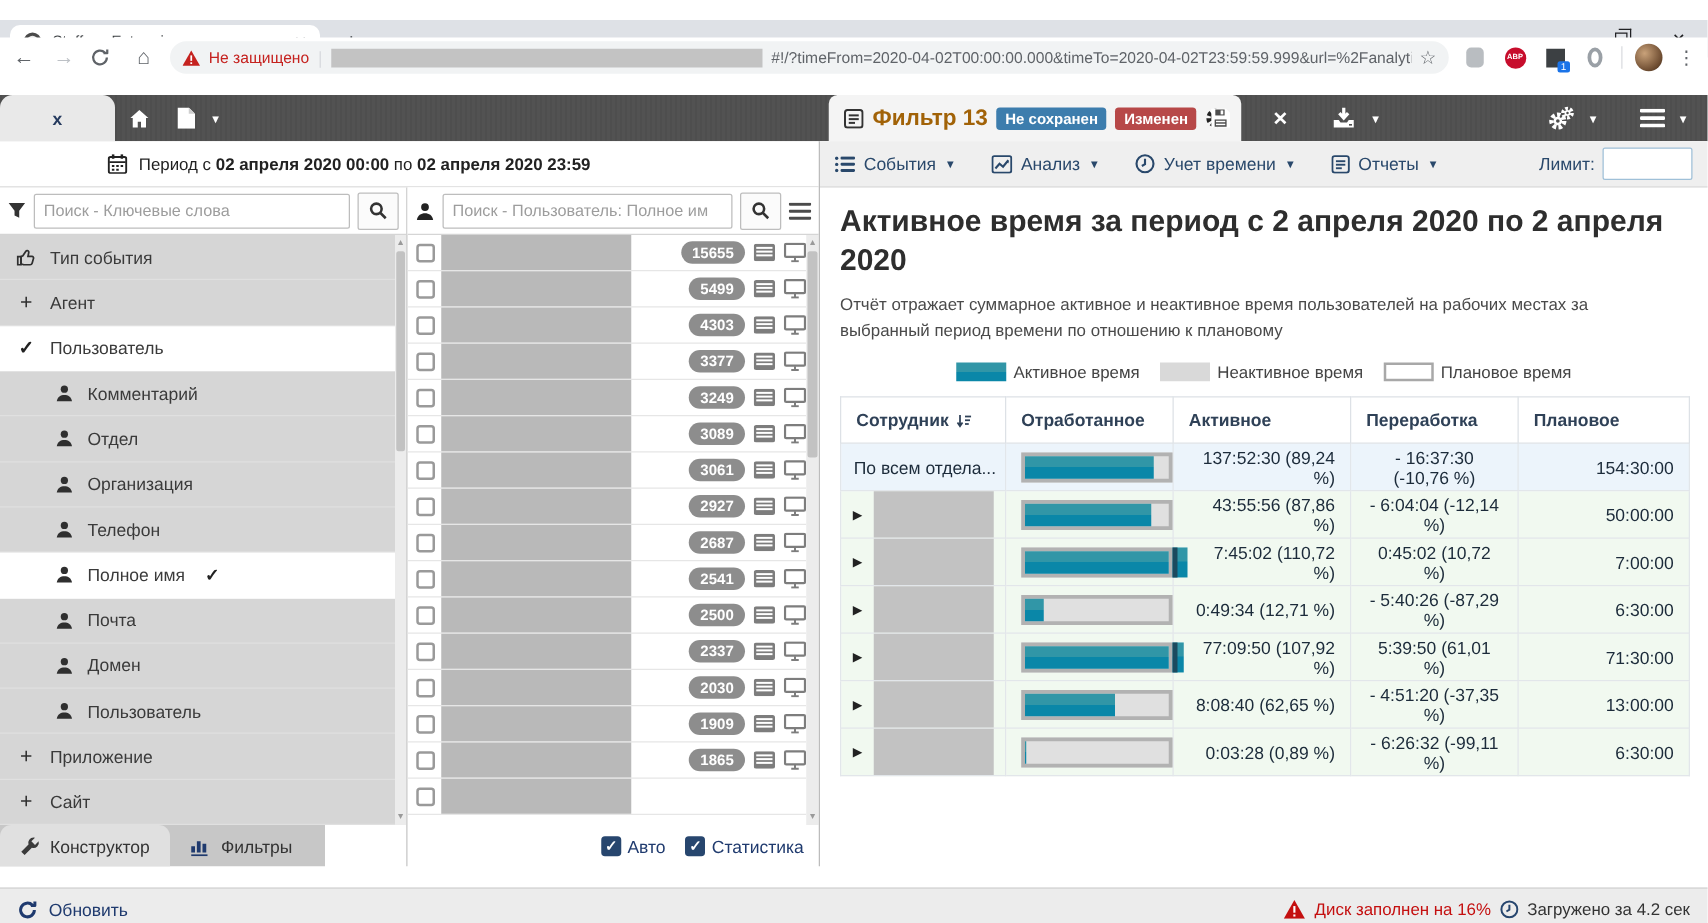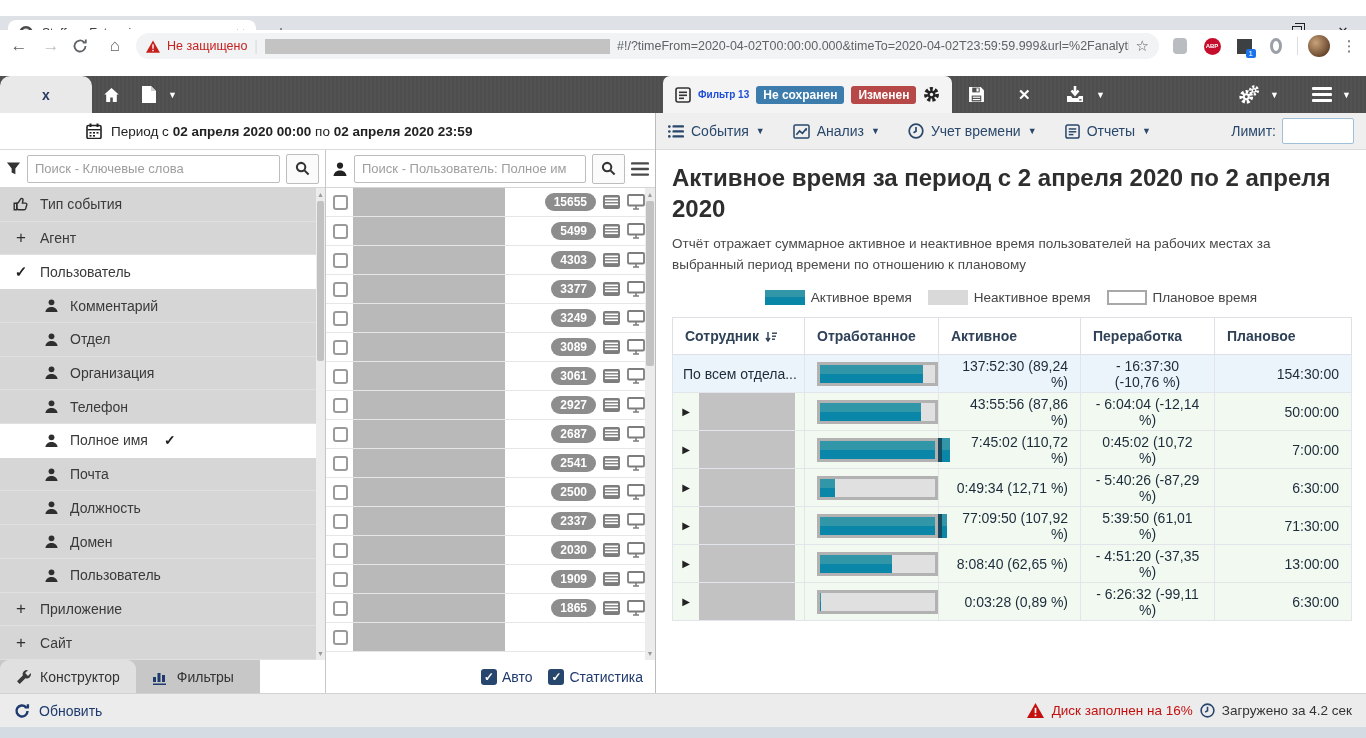--- a/index.html
+++ b/index.html
@@ -40,21 +40,21 @@
   
   .app { position:absolute; top:62px; left:0; right:0; bottom:0; background:#fff; }
   .app-toolbar { position:absolute; top:14px; left:0; right:0; height:37px;
      background:repeating-linear-gradient(90deg,#4e4e4e 0 2px,#525252 2px 4px); }
   .xtab { position:absolute; left:0; top:0; width:92px; height:37px; background:#e9e9e9; border-radius:10px 10px 0 0;
           color:#253a5e; font-weight:bold; font-size:14px; display:flex; align-items:center; justify-content:center; }
   .tb-ic { position:absolute; top:0; height:37px; display:flex; align-items:center; color:#fff; }
   .caret { font-size:9px; color:#fff; }
   .filter-tab { position:absolute; left:663px; top:0; height:37px; background:#f4f4f4; border-radius:7px 7px 0 0;
                 display:flex; align-items:center; gap:7px; padding:0 12px; }
-  .ft-title { font-size:10px; font-weight:bold; color:#1d4ed8; white-space:nowrap; }
+  .ft-title { font-size:18px; font-weight:bold; color:#a16207; white-space:nowrap; }
   .badge { font-size:12px; font-weight:bold; color:#fff; border-radius:3px; padding:2px 7px; white-space:nowrap; }
   .badge-blue { background:#3d7dad; }
   .badge-red { background:#b74848; }
 
   
   .left-section { position:absolute; top:51px; left:0; width:655px; bottom:45px; background:#fff; }
   .period-bar { height:37px; border-bottom:1px solid #dadada; display:flex; align-items:center; gap:9px; padding-left:86px; font-size:13.5px; color:#222; }
   .period-bar b { white-space:pre; }
 
   .filters-col { position:absolute; left:0; top:37px; width:325px; bottom:33px; background:#d6d6d6; }
@@ -122,21 +122,21 @@
   .name-block { width:96px; height:37px; background:#c2c2c2; flex:none; }
   .name-text { padding:0 10px; white-space:nowrap; overflow:hidden; }
   .c-active, .c-plan { text-align:right; }
   .c-over { text-align:center; }
   .bar-wrap { position:relative; width:121px; height:24px; border:3px solid #b2b2b2; background:#e0e0e0; }
   .bar-fill { position:absolute; left:0; top:0; bottom:0; background:linear-gradient(180deg,#3196a7 0%,#3196a7 48%,#0a87a8 48%); }
   .bar-over { position:absolute; left:100%; top:-3px; height:24px; margin-left:3px; border-left:4px solid #1b4a5e;
               background:linear-gradient(180deg,#3196a7 0%,#3196a7 48%,#0a87a8 48%); }
 
   
-  .status-bar { position:absolute; left:0; right:0; bottom:0; height:45px; }
+  .status-bar { position:absolute; left:0; right:0; bottom:0; height:28px; }
   .status-inner { height:34px; background:#ececec; border-top:1px solid #d2d2d2; display:flex; align-items:center; padding:0 14px; gap:8px; }
   .refresh-btn { display:flex; align-items:center; gap:9px; color:#1f3a6e; font-size:14px; }
   .st-right { margin-left:auto; display:flex; align-items:center; gap:7px; }
   .disk-warn { color:#c40f0f; font-size:13.5px; display:flex; align-items:center; gap:8px; }
   .loaded { color:#333; font-size:13.5px; display:flex; align-items:center; gap:5px; }
   .status-strip { height:11px; background:#d5dbe2; }
 </style>
 </head>
 <body>
 
@@ -376,29 +376,20 @@
             <span class="f-check">✓</span>
           </div>
           <div class="f-row ind1">
             <span class="f-ic">
               <svg width="15" height="15" viewBox="0 0 16 16" fill="#2f2f2f">
                 <circle cx="8" cy="4.6" r="3.1"></circle>
                 <path d="M1.5 15c.6-3.8 3.3-5.4 6.5-5.4s5.9 1.6 6.5 5.4z"></path>
               </svg>
             </span>
             <span>Почта</span>
-          </div>
-          <div class="f-row ind1">
-            <span class="f-ic">
-              <svg width="15" height="15" viewBox="0 0 16 16" fill="#2f2f2f">
-                <circle cx="8" cy="4.6" r="3.1"></circle>
-                <path d="M1.5 15c.6-3.8 3.3-5.4 6.5-5.4s5.9 1.6 6.5 5.4z"></path>
-              </svg>
-            </span>
-            <span>Должность</span>
           </div>
           <div class="f-row ind1">
             <span class="f-ic">
               <svg width="15" height="15" viewBox="0 0 16 16" fill="#2f2f2f">
                 <circle cx="8" cy="4.6" r="3.1"></circle>
                 <path d="M1.5 15c.6-3.8 3.3-5.4 6.5-5.4s5.9 1.6 6.5 5.4z"></path>
               </svg>
             </span>
             <span>Домен</span>
           </div>

